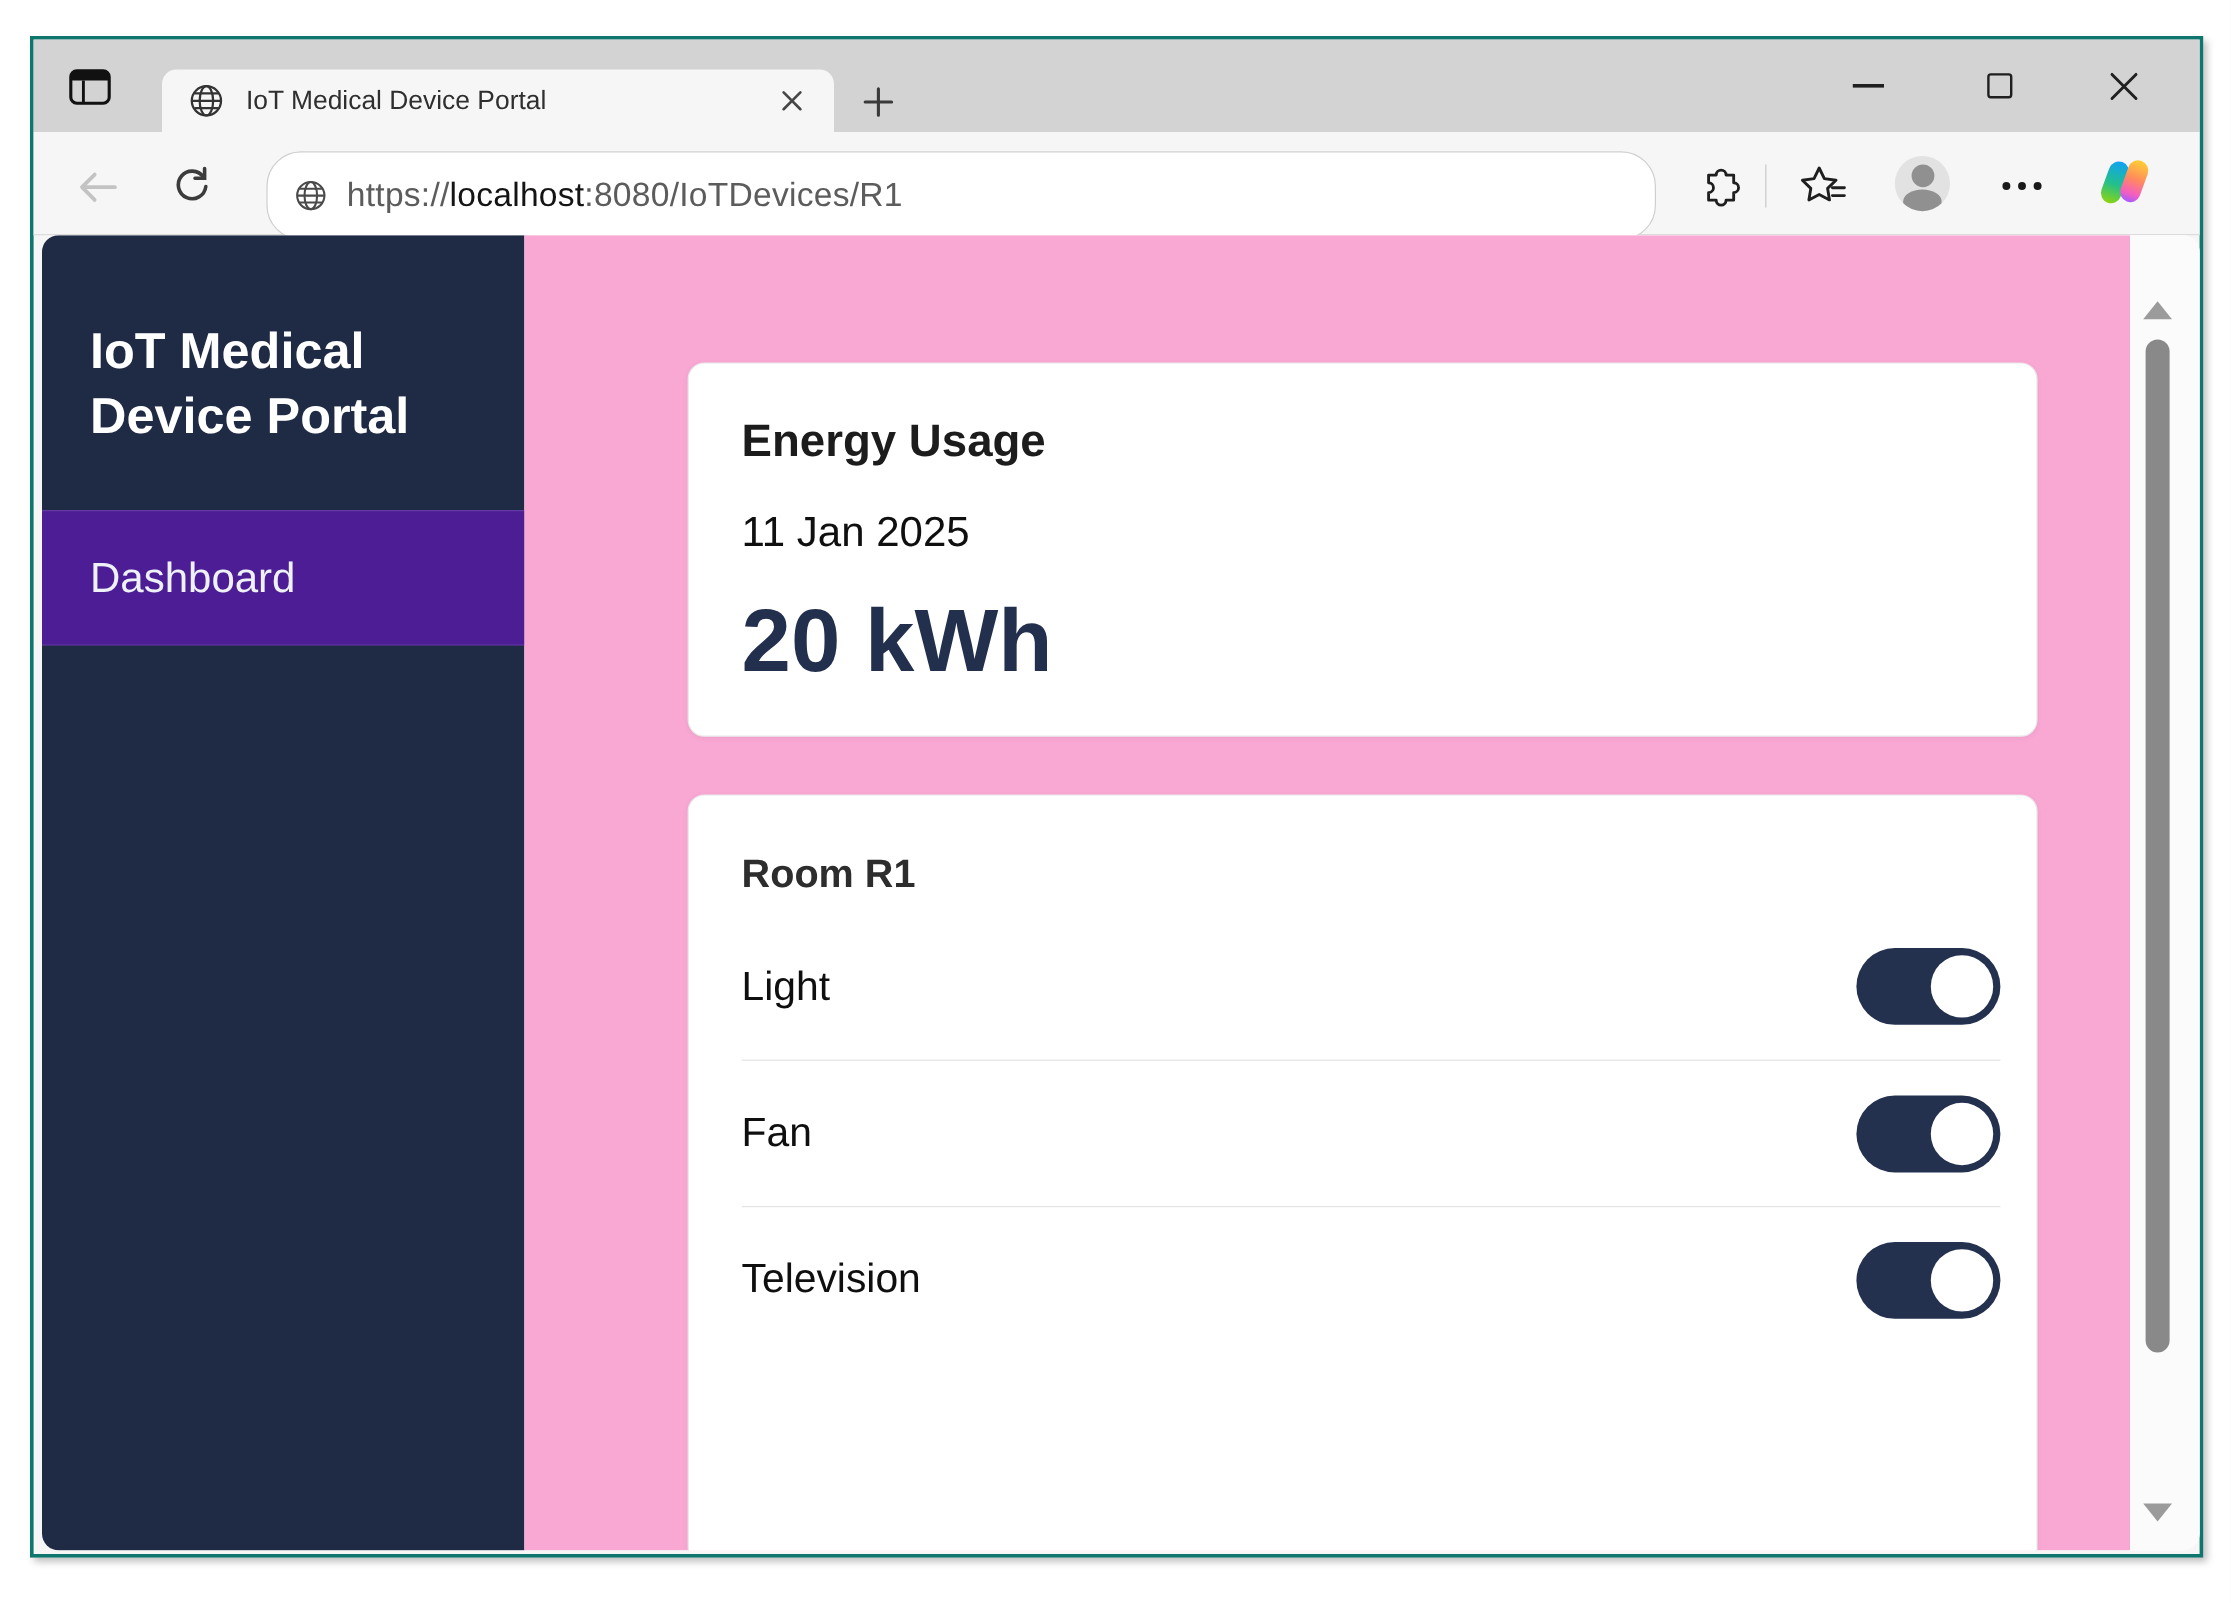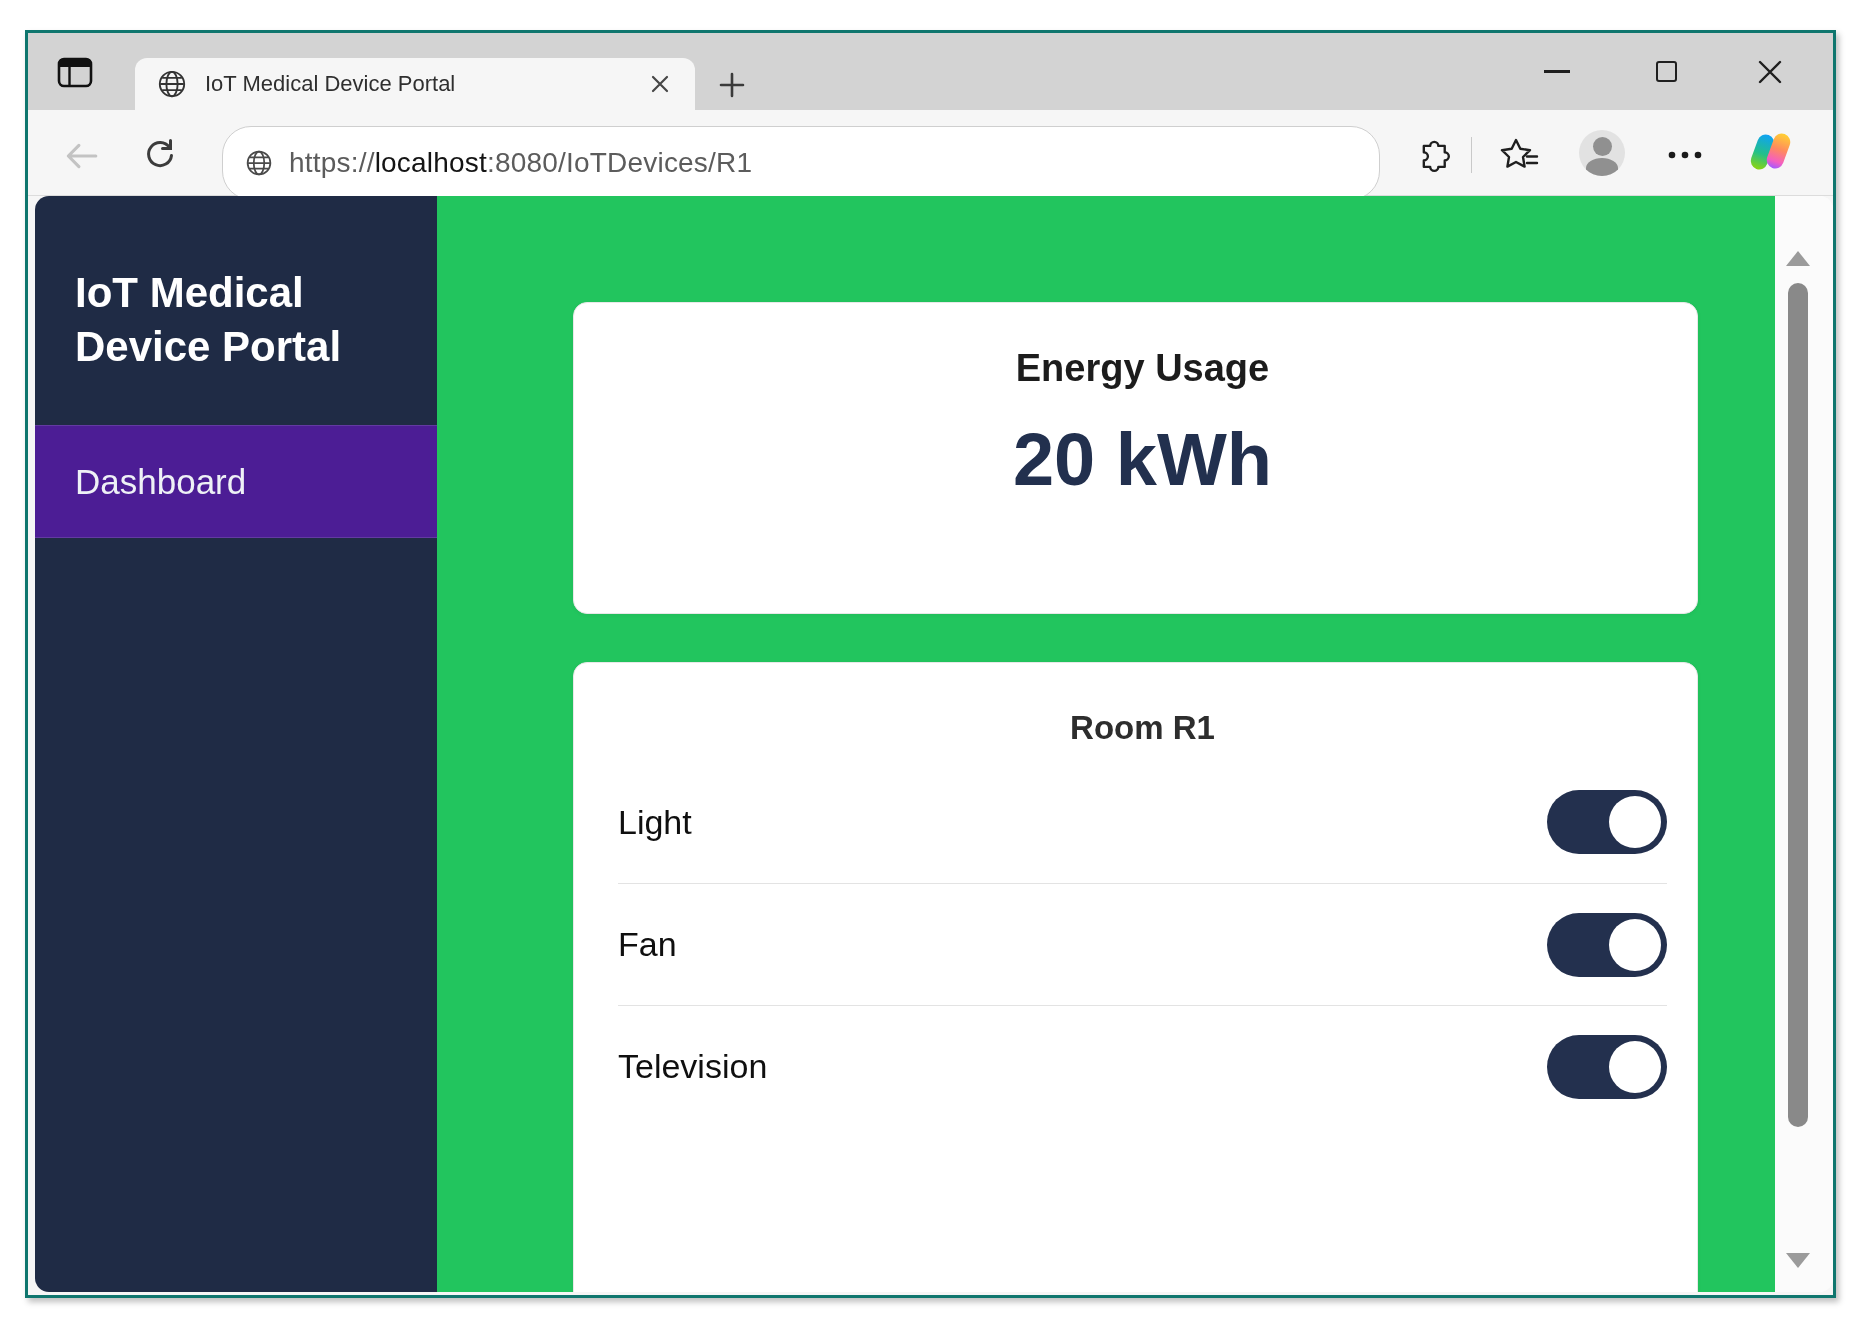--- a/index.html
+++ b/index.html
@@ -56,21 +56,21 @@
   .viewport{
     position:absolute; left:7px; top:163px; width:1798px; height:1096px;
     background:#ffffff; border-radius:14px; overflow:hidden;
   }
   .sidebar{ position:absolute; left:0; top:0; width:402px; height:100%; background:#1f2b45; }
   .side-title{ margin:70px 40px 0; font-size:42px; line-height:54px; font-weight:bold; color:#ffffff; }
   .nav-item{ position:absolute; left:0; width:100%; height:113px; line-height:111px; padding-left:40px; font-size:35px; color:#eef1f6; border-bottom:1px solid rgba(255,255,255,0.13); }
   .nav-item.active{ top:229px; background:#4c1d95; border-top:1px solid rgba(255,255,255,0.13); }
   .nav-item.plain{ top:343px; }
 
-  .content{ position:absolute; left:402px; top:0; width:1338px; height:100%; background:#22c55e;text-align:center; }
+  .content{ position:absolute; left:402px; top:0; width:1338px; height:100%; background:#f9a8d4; }
   .card{ position:absolute; left:136px; width:1125px; background:#ffffff; border:1px solid #e8e8e8; border-radius:14px; box-shadow:0 1px 4px rgba(0,0,0,0.05); }
   .card-energy{ top:106px; height:312px; padding:44px 30px 0 44px; }
   .card-room{ top:466px; height:660px; padding:46px 30px 0 44px; }
   .card-h{ font-size:38px; font-weight:bold; color:#1c1c1c; }
   .card-date{ font-size:35px; color:#0f0f0f; margin-top:34px; }
   .card-kwh{ font-size:74px; line-height:80px; font-weight:bold; color:#22304e; margin-top:30px; }
   .room-h{ font-size:33px; font-weight:bold; color:#2d2d2d; }
   .rows{ margin-top:14px; }
   .dev-row{ height:122px; display:flex; align-items:center; justify-content:space-between; }
   .dev-row + .dev-row{ border-top:1px solid #e3e3e3; }
@@ -194,20 +194,21 @@
 
     <div class="sidebar">
       <div class="side-title">IoT Medical Device Portal</div>
       <div class="nav-item active">Dashboard</div>
     </div>
 
     <div class="content">
 
       <div class="card card-energy">
         <div class="card-h">Energy Usage</div>
+        <div class="card-date">11 Jan 2025</div>
         <div class="card-kwh">20 kWh</div>
       </div>
 
       <div class="card card-room">
         <div class="room-h">Room R1</div>
         <div class="rows">
 
 
           <div class="dev-row">
             <span class="dev-label">Light</span>

